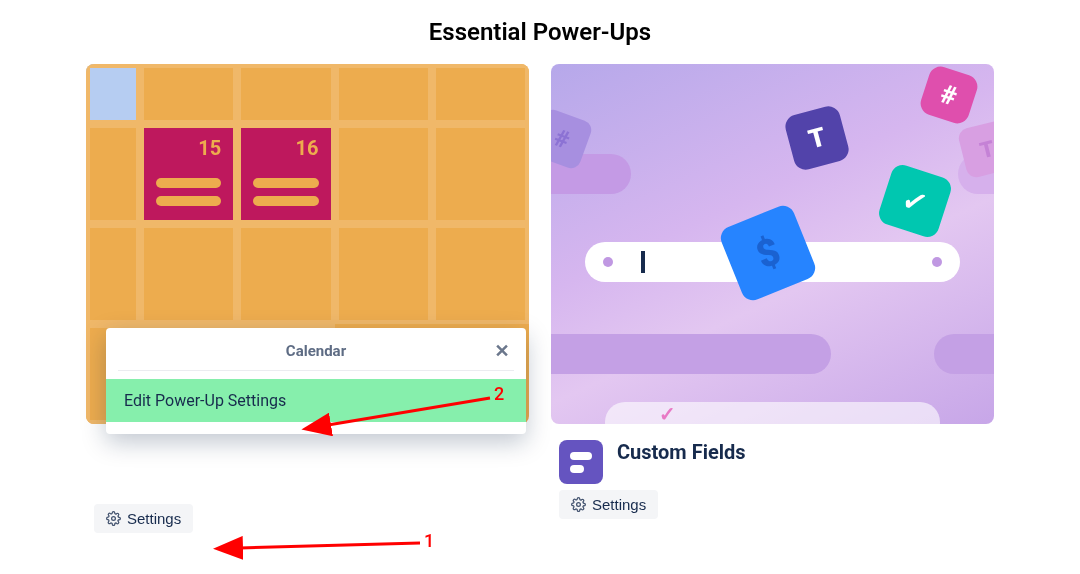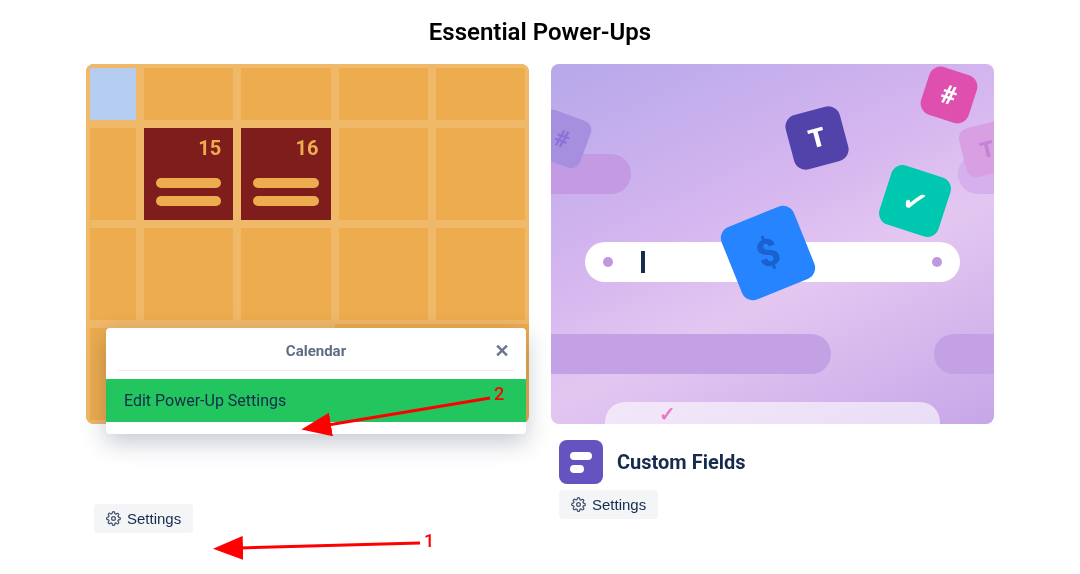--- a/index.html
+++ b/index.html
@@ -30,21 +30,21 @@
   }
   .card-hero {
     width: 100%;
     height: 360px;
     border-radius: 8px;
     overflow: hidden;
     position: relative;
   }
   .card-footer {
     display: flex;
-    align-items: center;
+    align-items: flex-start;
     gap: 14px;
     padding: 16px 8px 0 8px;
   }
   .card-icon {
     width: 44px;
     height: 44px;
     border-radius: 8px;
     display: flex;
     flex-direction: column;
     justify-content: center;
@@ -84,21 +84,21 @@
   .cal-hero { background: #edac4e; }
   .cal-grid {
     position: absolute; inset: 0;
     display: grid;
     grid-template-columns: 54px repeat(4, 1fr);
     grid-template-rows: 60px repeat(3, 1fr);
   }
   .cal-grid > div { border: 4px solid #f0b869; }
   .cal-corner { background: #b6cdf2; }
   .cal-cell {
-    background: #7f1d1d;
+    background: #be185d;
     position: relative;
     padding: 10px 12px;
   }
   .cal-date {
     position: absolute; top: 8px; right: 12px;
     font-size: 20px; font-weight: 700; color: #edac4e;
   }
   .cal-bars {
     position: absolute; left: 12px; right: 12px; bottom: 14px;
     display: flex; flex-direction: column; gap: 8px;
@@ -162,21 +162,21 @@
   .popup-items {
     list-style: none; margin: 0; padding: 8px 0;
   }
   .popup-item {
     padding: 12px 18px;
     font-size: 16px;
     color: #172b4d;
     cursor: pointer;
   }
   .popup-item.hover {
-    background: #22c55e;
+    background: #86efac;
   }
 
   
   .anno-svg {
     position: absolute; inset: 0; pointer-events: none; z-index: 30;
   }
   .anno-label {
     position: absolute; color: #ff0000; font-size: 18px; font-weight: 500; z-index: 31;
   }
 </style>

